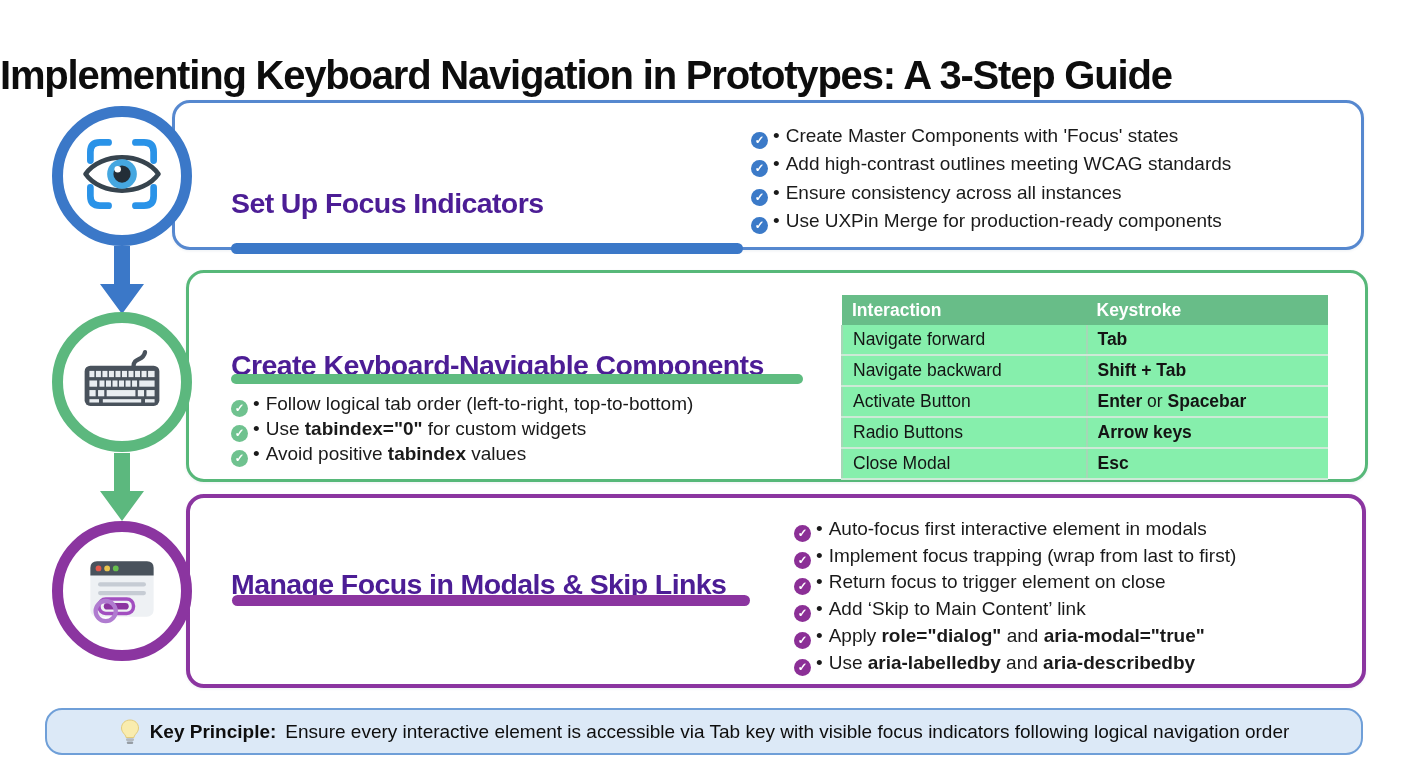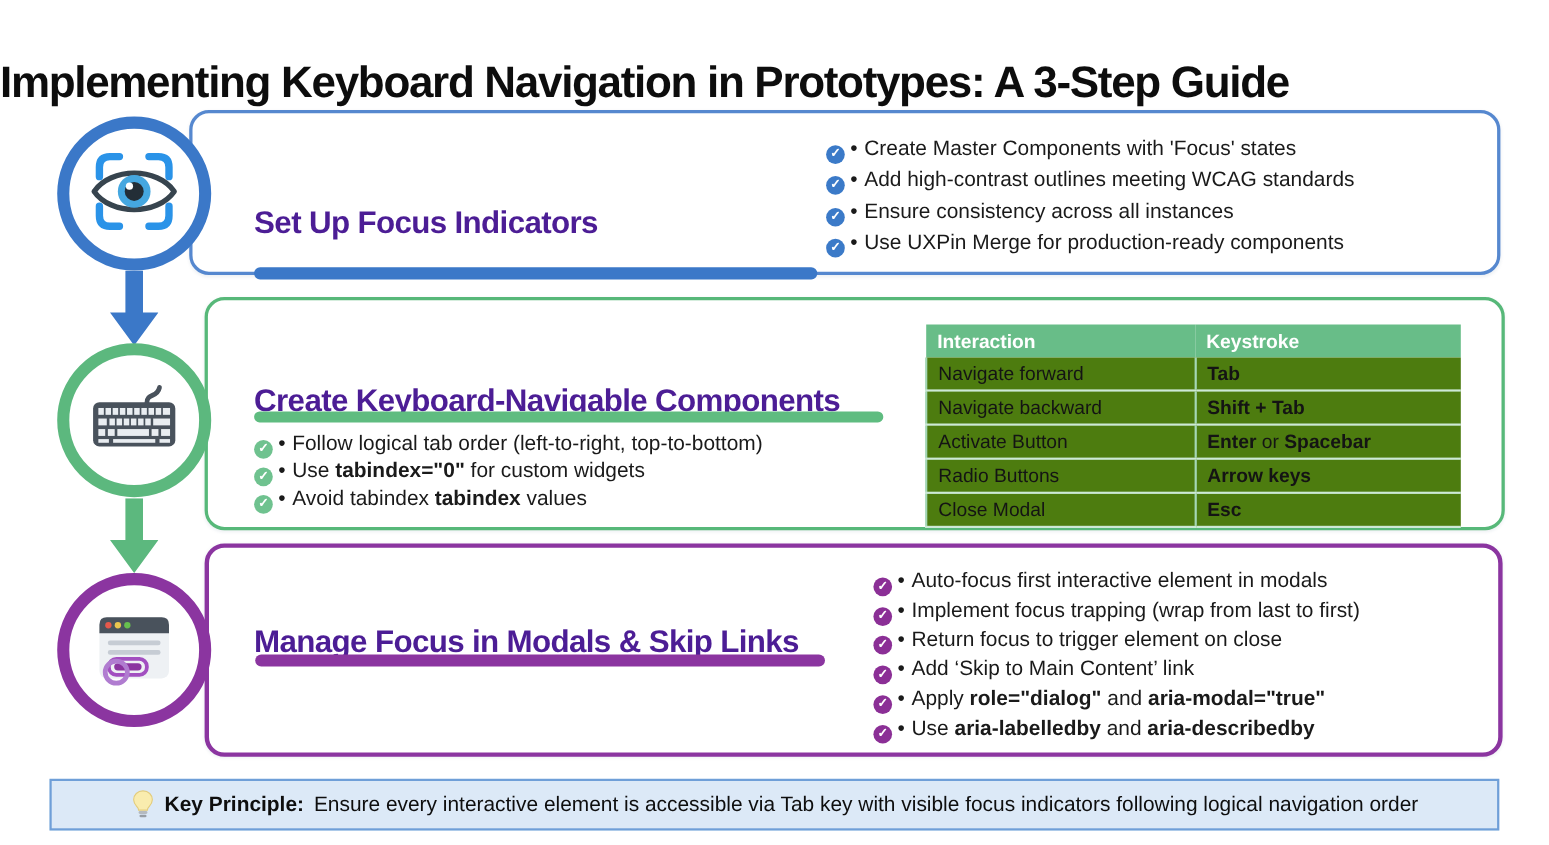--- a/index.html
+++ b/index.html
@@ -48,29 +48,29 @@
   }
   .dot{margin-right:6px;}
   
   .kbd-table-wrap{position:absolute;left:652px;top:22px;width:487px;}
   table.kbd{border-collapse:collapse;width:487px;font-size:17.5px;color:#141414;}
   table.kbd th{
     background:#68bd88;color:#fff;font-weight:bold;text-align:left;
     padding:3px 10px;height:24px;
   }
   table.kbd td{
-    padding:2px 10px;height:25px;background:#4d7c0f;
+    padding:2px 10px;height:25px;background:#86efac;
     border-bottom:2px solid #cde9d6;border-left:2px solid #a5d7b6;
   }
   table.kbd col.c1{width:245px;}
   table.kbd col.c2{width:242px;}
   
   .key-banner{
     position:absolute;left:45px;top:708px;width:1318px;height:47px;box-sizing:border-box;
-    background:#dce9f7;border:2.5px solid #6f9fd8;border-radius:0;
+    background:#dce9f7;border:2.5px solid #6f9fd8;border-radius:17px;
     display:flex;align-items:center;justify-content:center;gap:9px;
     font-size:19px;color:#0e0e0e;white-space:nowrap;
   }
   .key-banner .lbl{font-weight:bold;}
   .bold{font-weight:bold;}
 </style>
 </head>
 <body>
 
 <h1 class="main-title">Implementing Keyboard Navigation in Prototypes: A 3-Step Guide</h1>
@@ -162,21 +162,21 @@
       <div class="bullet-row"><span class="chk" style="background: rgb(59, 122, 200);">✓</span><span class="dot">•</span><span>Use UXPin Merge for production-ready components</span></div>
     </div>
 </section>
 
 <section class="card" id="card-2">
   <h2 class="step-title">Create Keyboard-Navigable Components</h2>
   <div class="accent-bar" id="bar-2"></div>
   <div class="bullets" id="bullets-2">
       <div class="bullet-row"><span class="chk" style="background: rgb(111, 194, 143);">✓</span><span class="dot">•</span><span>Follow logical tab order (left-to-right, top-to-bottom)</span></div>
       <div class="bullet-row"><span class="chk" style="background: rgb(111, 194, 143);">✓</span><span class="dot">•</span><span>Use </span><span class="bold">tabindex="0"</span><span> for custom widgets</span></div>
-      <div class="bullet-row"><span class="chk" style="background: rgb(111, 194, 143);">✓</span><span class="dot">•</span><span>Avoid tabindex </span><span class="bold">tabindex</span><span> values</span></div>
+      <div class="bullet-row"><span class="chk" style="background: rgb(111, 194, 143);">✓</span><span class="dot">•</span><span>Avoid positive </span><span class="bold">tabindex</span><span> values</span></div>
     </div>
   <div class="kbd-table-wrap">
     <table class="kbd">
       <colgroup>
           <col class="c1">
           <col class="c2">
         </colgroup>
       <thead>
         <tr>
           <th>Interaction</th>

